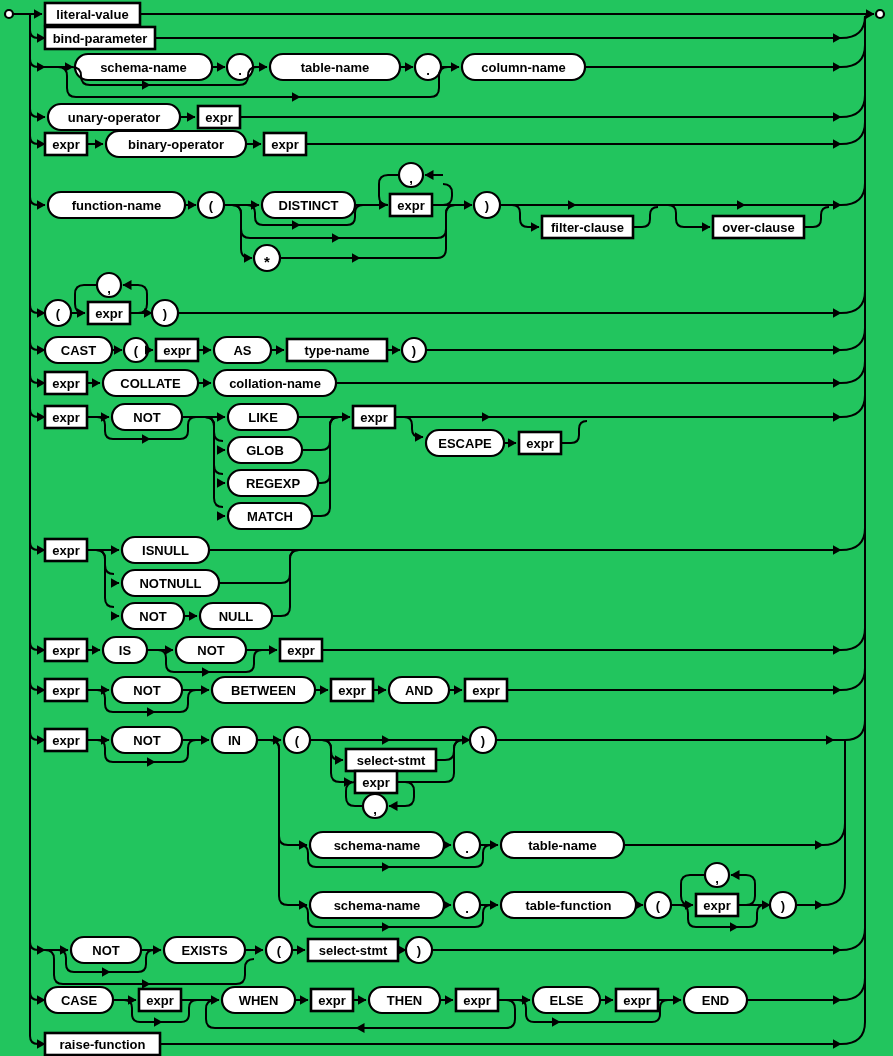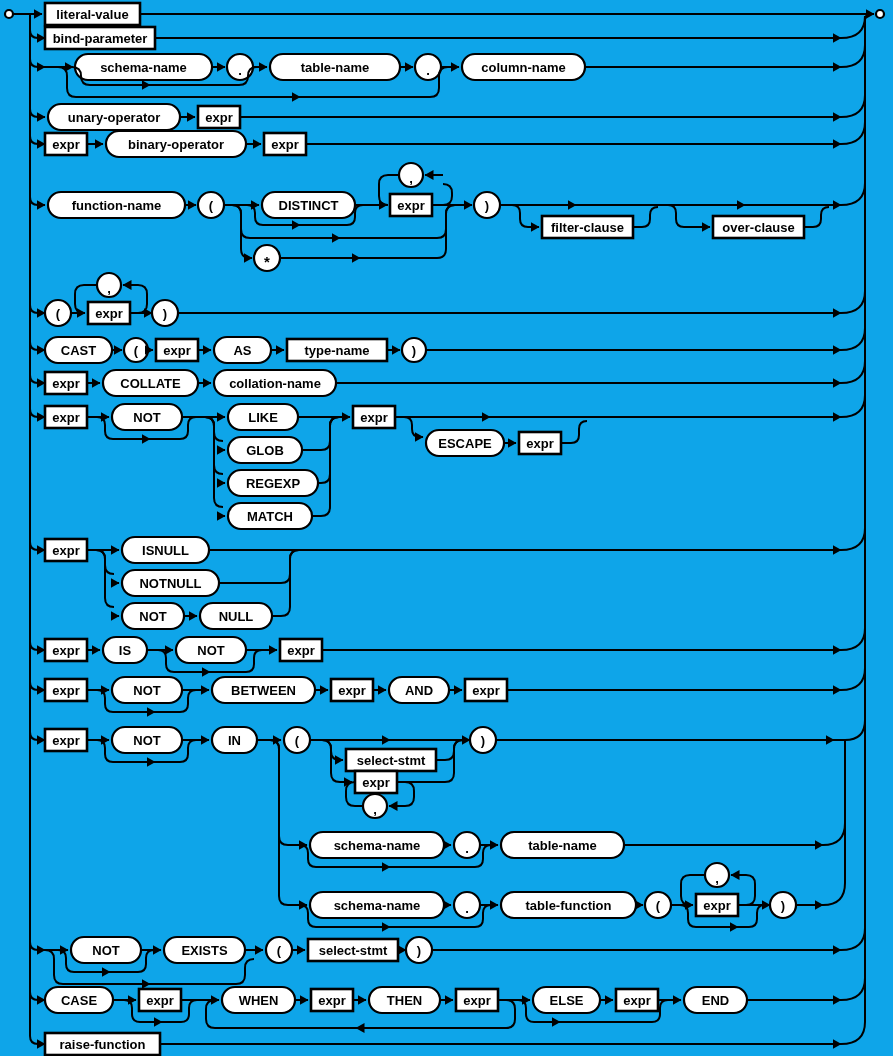--- a/index.html
+++ b/index.html
@@ -1,16 +1,16 @@
 <!DOCTYPE html>
 <html><head>
 <meta charset="utf-8">
 <style>
   html,body{margin:0;padding:0;background:#ffffff;}
-  .wrap{width:893px;height:1056px;position:relative;background:#0ea5e9;}
+  .wrap{width:893px;height:1056px;position:relative;background:#22c55e;}
   svg{display:block;}
   .track{stroke:#000;stroke-width:2;fill:none;}
   .term{fill:#fff;stroke:#000;stroke-width:2.2;}   
   .nonterm{fill:#fff;stroke:#000;stroke-width:2.6;} 
   .punct{fill:#fff;stroke:#000;stroke-width:2.2;}   
   text{font-family:"Liberation Sans","DejaVu Sans",sans-serif;font-weight:bold;font-size:13px;fill:#000;text-anchor:middle;}
   .big{font-size:15px;}
 </style>
 </head>
 <body>

